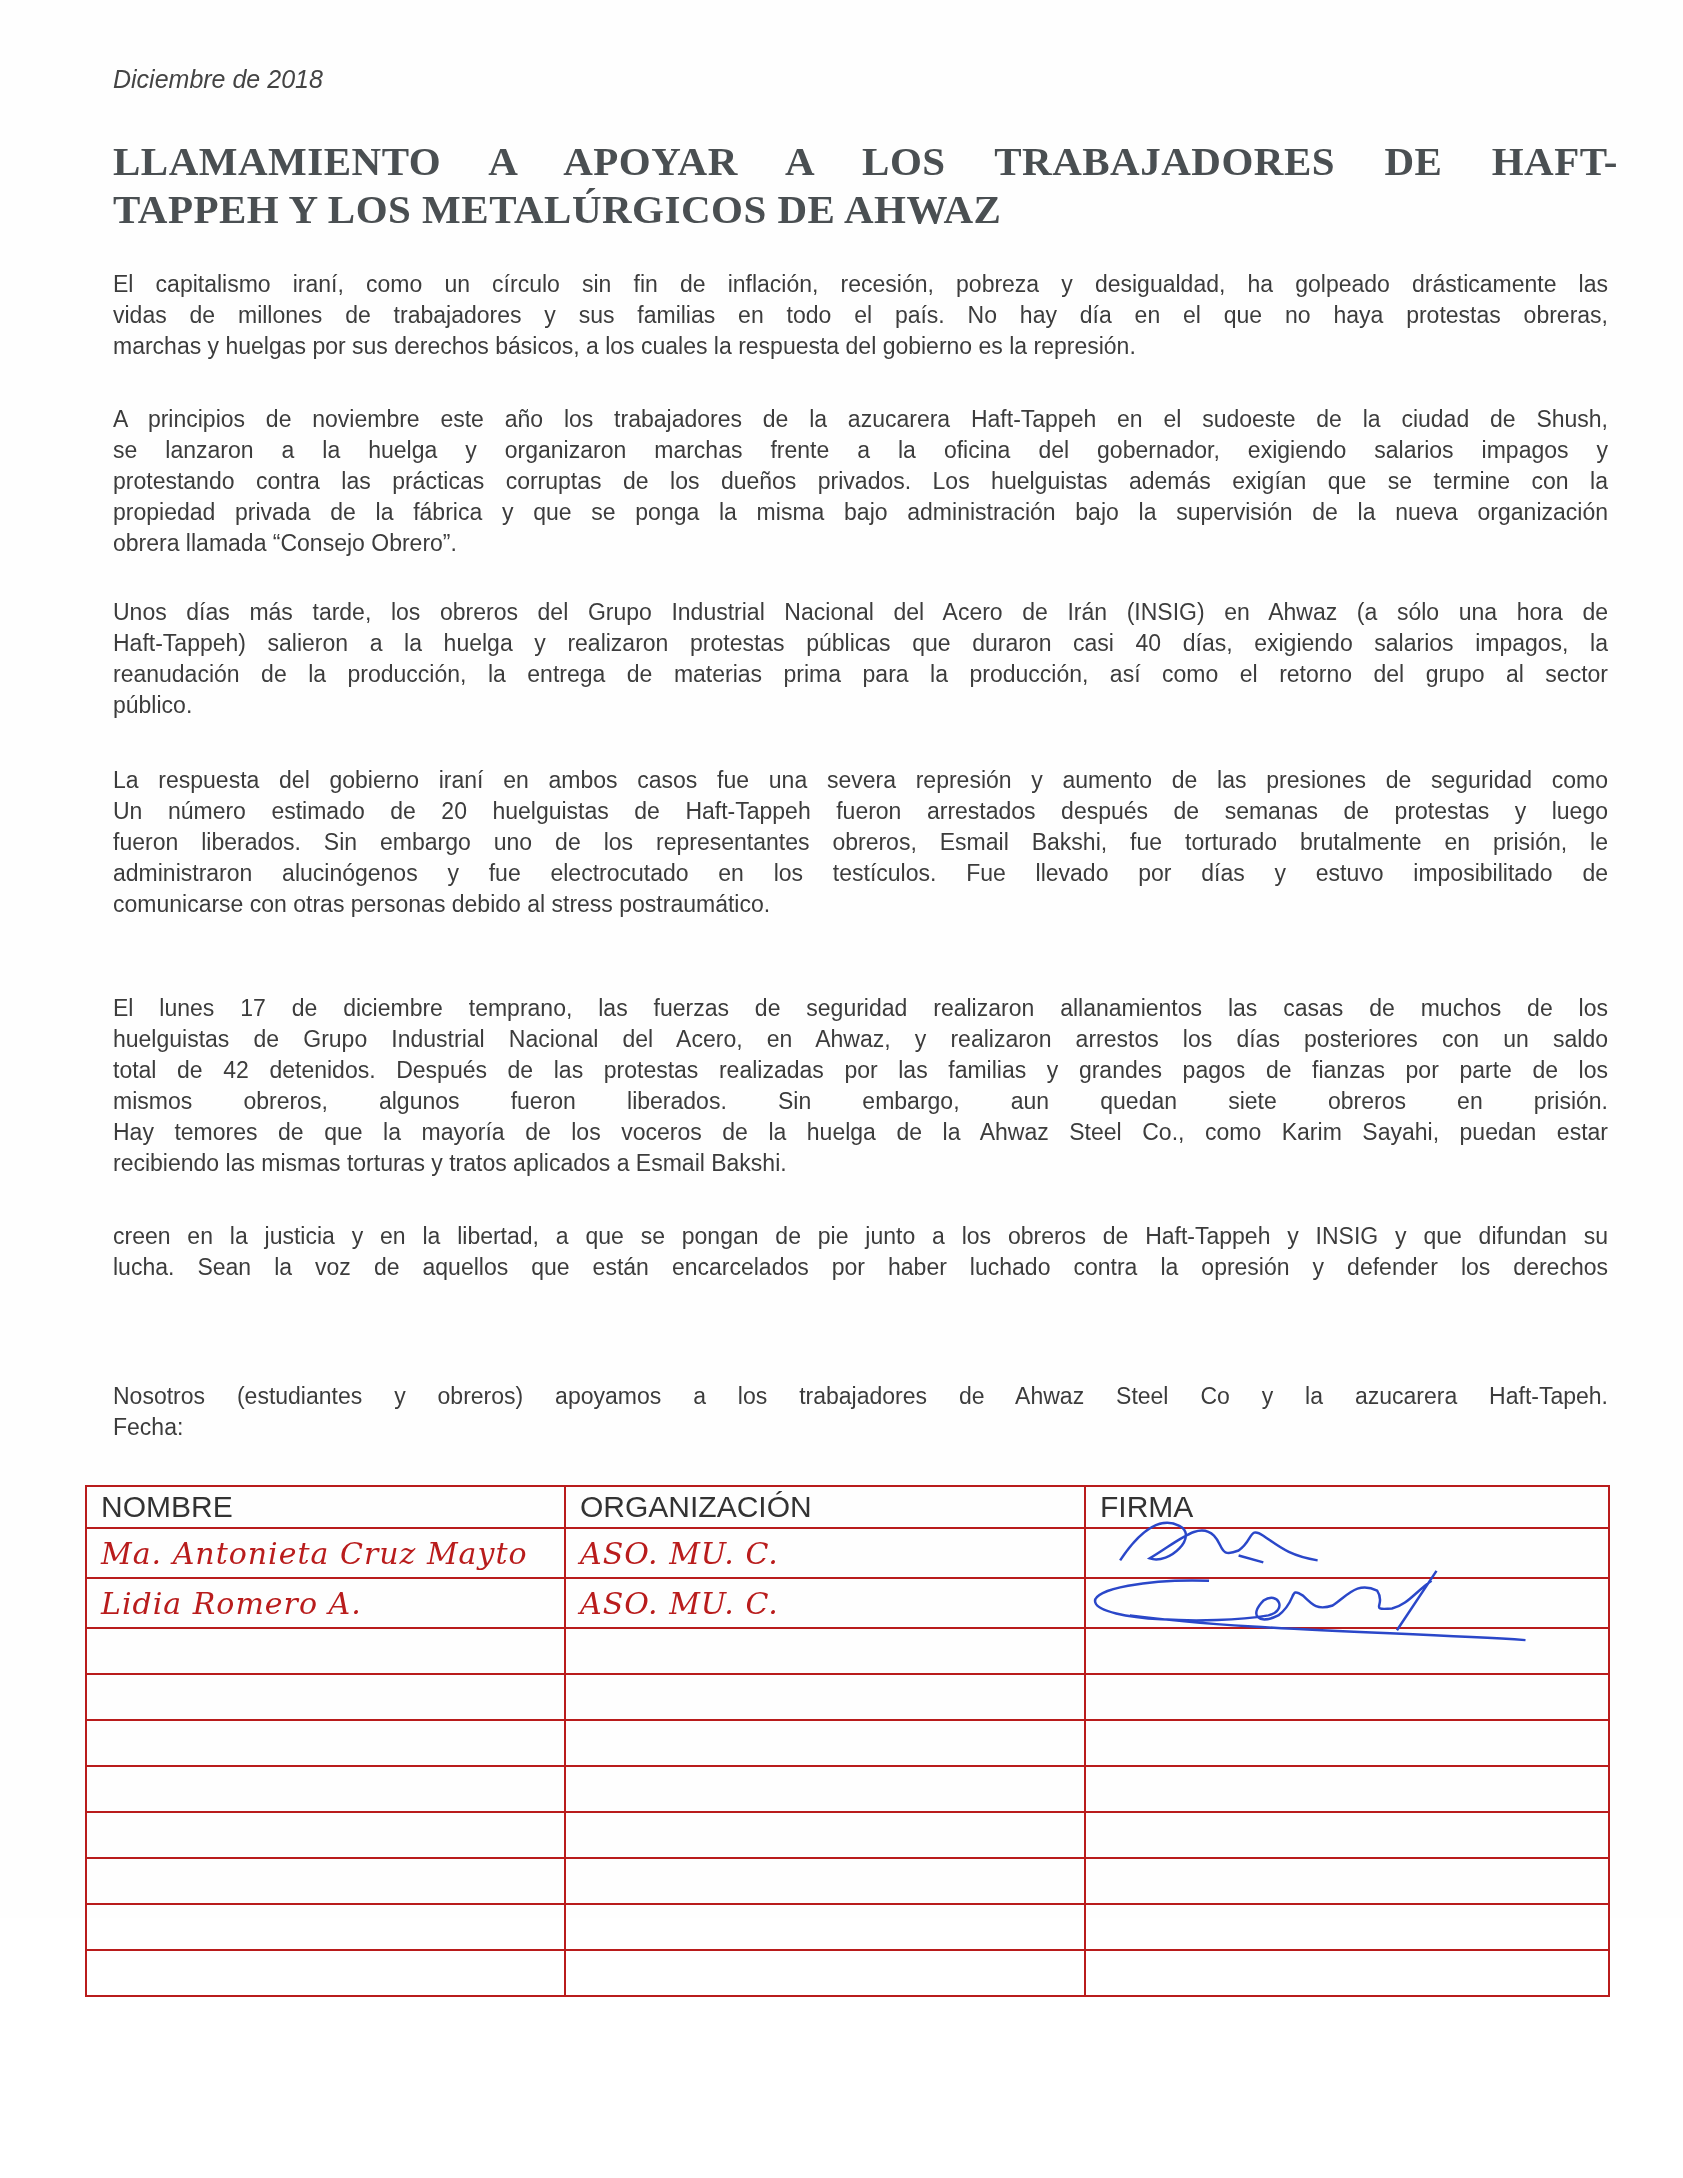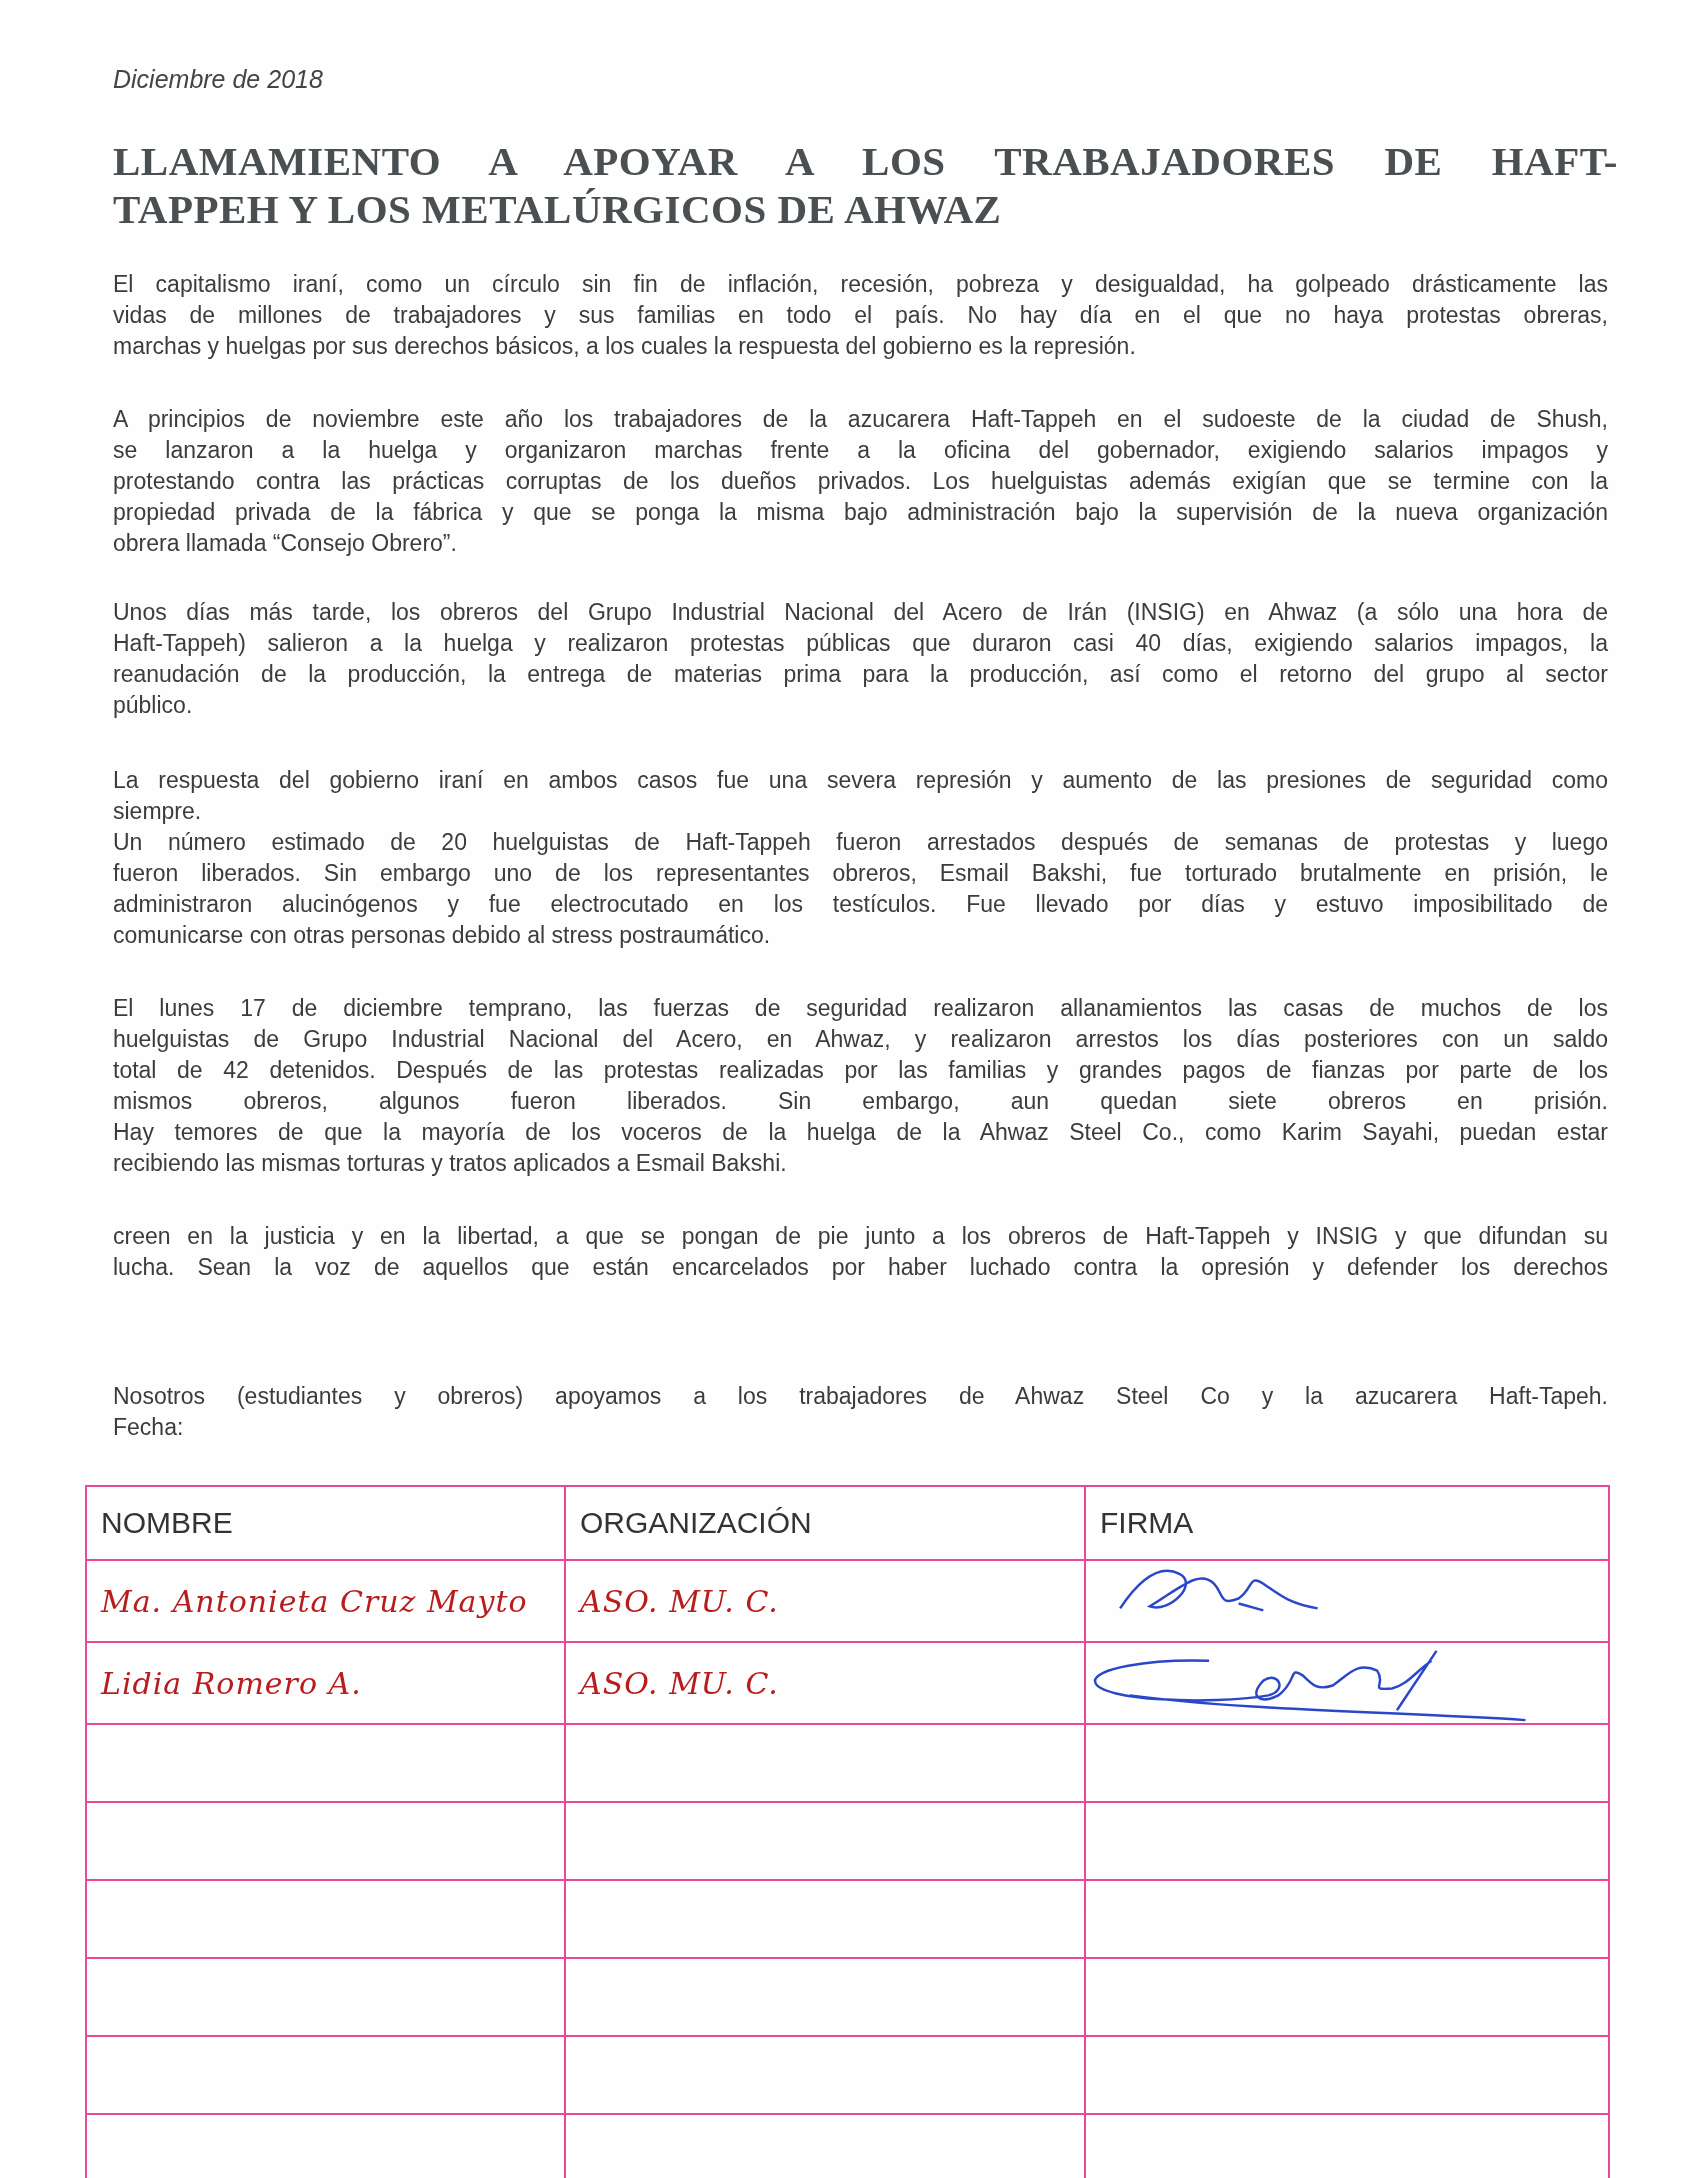--- a/index.html
+++ b/index.html
@@ -13,21 +13,21 @@
     .body .ln { display: block; text-align: justify; text-align-last: justify; white-space: nowrap; }
     .body .ln.last { text-align-last: left; }
     .p1 { top: 269px; }
     .p2 { top: 404px; }
     .p3 { top: 597px; }
     .p4 { top: 765px; }
     .p5 { top: 993px; }
     .p6 { top: 1221px; }
     .p7 { top: 1381px; }
     table.sig { position: absolute; left: 85px; top: 1485px; width: 1523px; border-collapse: collapse; table-layout: fixed; }
-    table.sig th, table.sig td { border: 2px solid #ec4899; padding: 16px 14px; text-align: left; vertical-align: middle; overflow: visible; white-space: nowrap; }
+    table.sig th, table.sig td { border: 2px solid #b91c1c; padding: 0 14px; text-align: left; vertical-align: middle; overflow: visible; white-space: nowrap; }
     table.sig th { height: 40px; font-family: "Liberation Sans", sans-serif; font-weight: normal; font-size: 30px; color: #333; line-height: 40px; }
     table.sig td { height: 44px; }
     col.c1 { width: 479px; } col.c2 { width: 520px; } col.c3 { width: 524px; }
     .hand { font-family: "DejaVu Serif", serif; font-style: italic; color: #b91c1c; font-size: 30px; letter-spacing: 1px; }
     .sigmark { position: relative; display: inline-block; width: 475px; height: 44px; }
     .sigmark svg { position: absolute; left: -10px; top: -18px; overflow: visible; }
   </style>
 </head>
 <body>
 
@@ -56,21 +56,20 @@
 
   <p class="body p3">
     <span class="ln">Unos días más tarde, los obreros del Grupo Industrial Nacional del Acero de Irán (INSIG) en Ahwaz (a sólo una hora de</span>
     <span class="ln">Haft-Tappeh) salieron a la huelga y realizaron protestas públicas que duraron casi 40 días, exigiendo salarios impagos, la</span>
     <span class="ln">reanudación de la producción, la entrega de materias prima para la producción, así como el retorno del grupo al sector</span>
     <span class="ln last">público.</span>
   </p>
 
   <p class="body p4">
     <span class="ln">La respuesta del gobierno iraní en ambos casos fue una severa represión y aumento de las presiones de seguridad como</span>
-    <span class="ln last">siempre.</span>
     <span class="ln">Un número estimado de 20 huelguistas de Haft-Tappeh fueron arrestados después de semanas de protestas y luego</span>
     <span class="ln">fueron liberados. Sin embargo uno de los representantes obreros, Esmail Bakshi, fue torturado brutalmente en prisión, le</span>
     <span class="ln">administraron alucinógenos y fue electrocutado en los testículos. Fue llevado por días y estuvo imposibilitado de</span>
     <span class="ln last">comunicarse con otras personas debido al stress postraumático.</span>
   </p>
 
   <p class="body p5">
     <span class="ln">El lunes 17 de diciembre temprano, las fuerzas de seguridad realizaron allanamientos las casas de muchos de los</span>
     <span class="ln">huelguistas de Grupo Industrial Nacional del Acero, en Ahwaz, y realizaron arrestos los días posteriores con un saldo</span>
     <span class="ln">total de 42 detenidos. Después de las protestas realizadas por las familias y grandes pagos de fianzas por parte de los</span>

